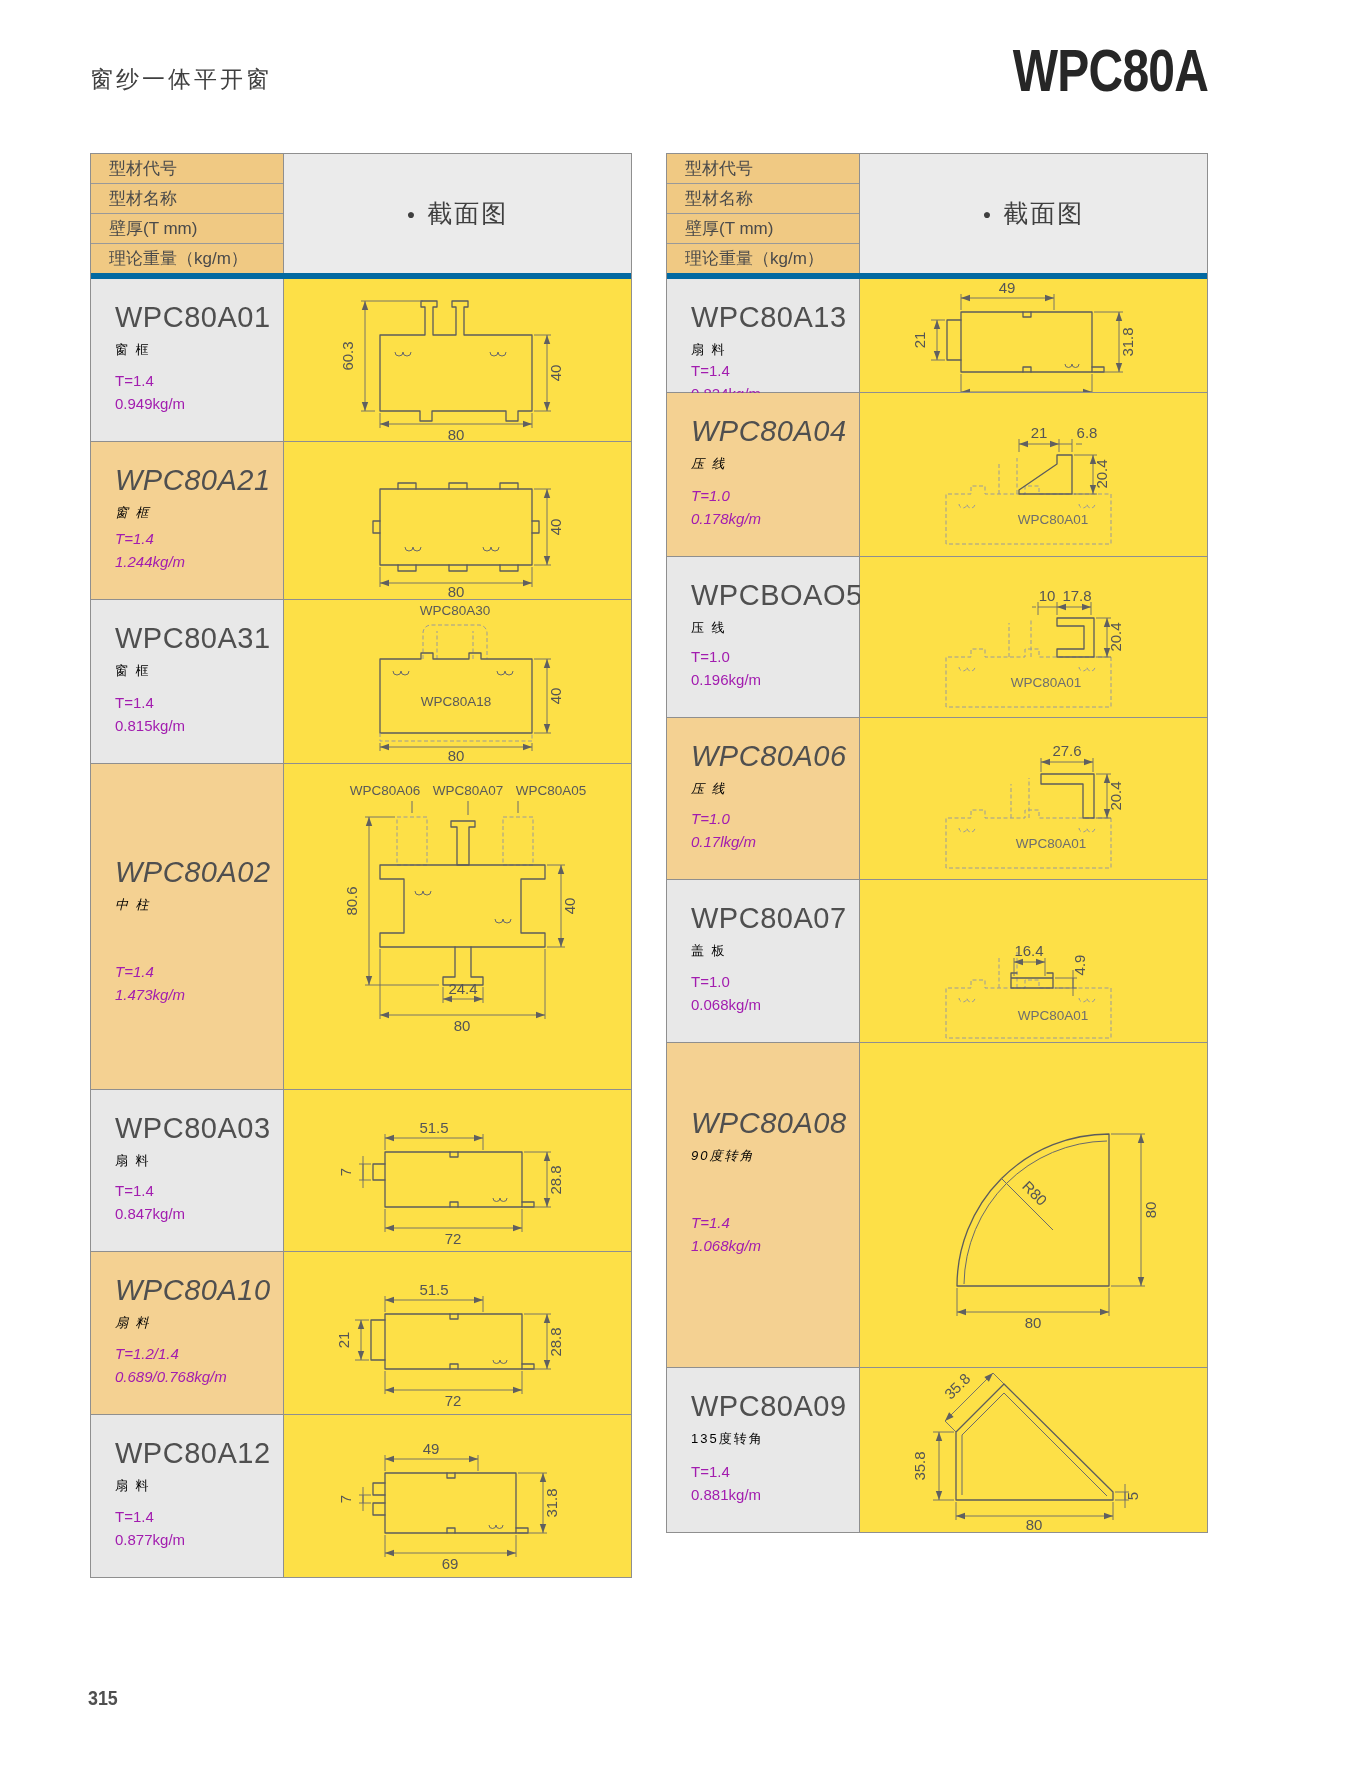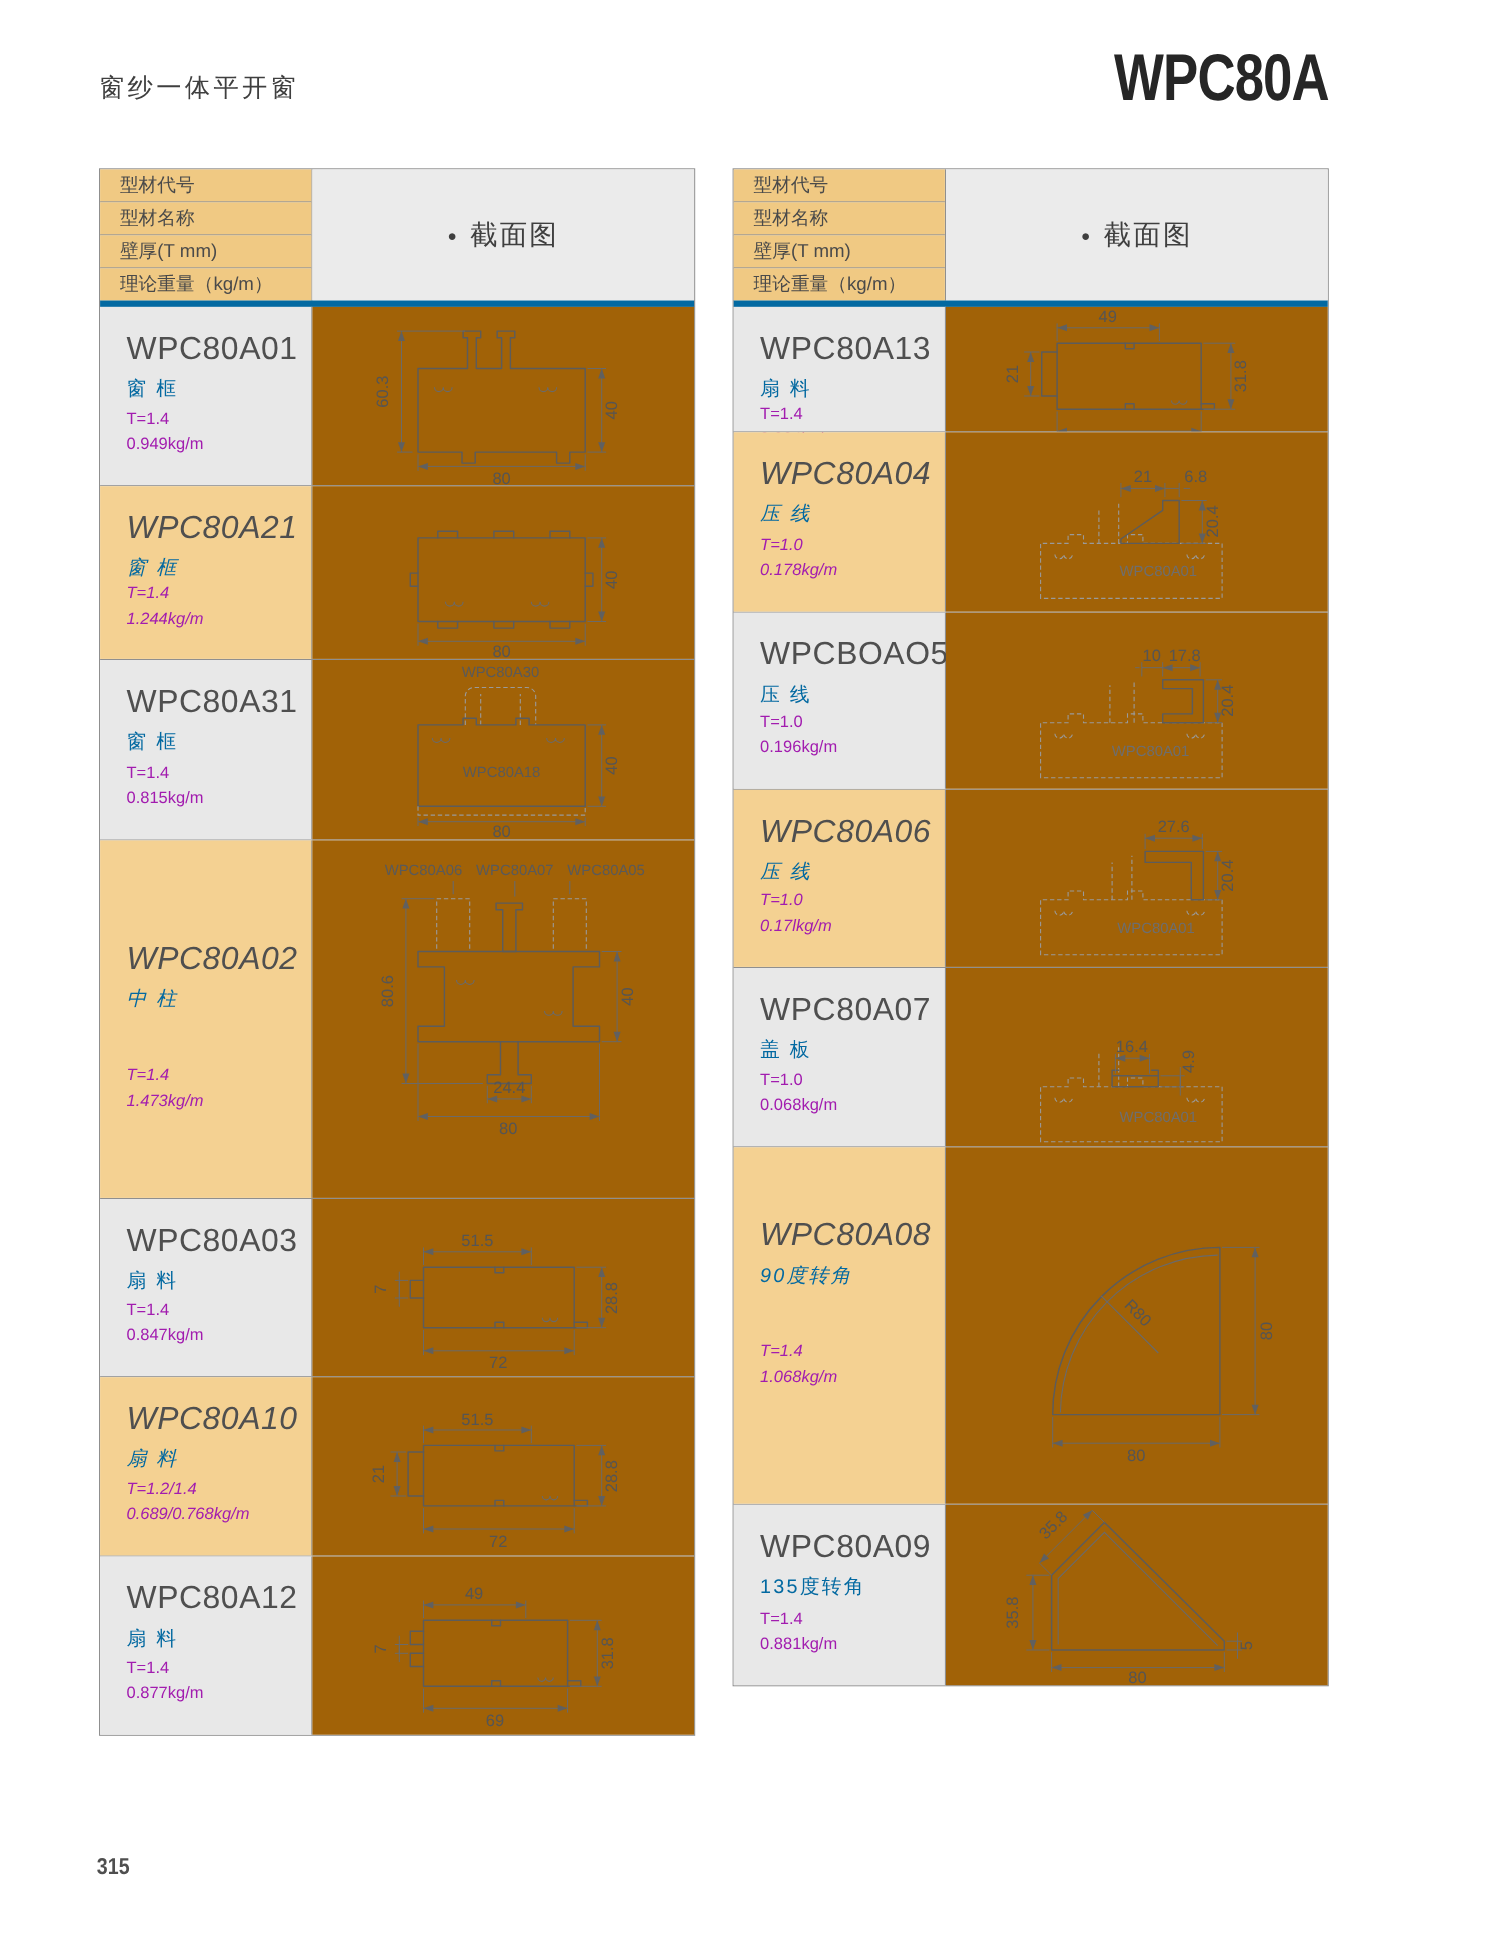--- a/index.html
+++ b/index.html
@@ -23,23 +23,23 @@
   .thead-section{flex:1;background:#ebebeb;display:flex;align-items:center;justify-content:center;
         font-size:25px;color:#3f3f3f;letter-spacing:2px;}
   .thead-section .dot{font-size:14px;margin-right:10px;color:#3f3f3f;}
 
   .trow{display:flex;border-bottom:1px solid #8f8f8f;box-sizing:border-box;}
   .trow:last-child{border-bottom:none;justify-content:flex-end;}
   .lcell{width:193px;border-right:1px solid #8f8f8f;background:#e8e8e8;display:flex;flex-direction:column;
         padding:22px 10px 26px 24px;box-sizing:border-box;}
   .lcell.yellow{background:#f4d192;font-style:italic;}
   .code{font-size:29px;color:#4f4f4f;letter-spacing:0.5px;}
-  .pname{font-size:18px;color:#0369a1;margin-top:7px;letter-spacing:2px;}
+  .pname{font-size:13px;color:#000000;margin-top:7px;letter-spacing:2px;}
   .spec{margin-top:auto;font-size:15px;color:#a21caf;line-height:1.55;}
-  .dcell{flex:1;background:#a16207;display:flex;align-items:center;justify-content:center;overflow:hidden;}
+  .dcell{flex:1;background:#fde047;display:flex;align-items:center;justify-content:center;overflow:hidden;}
 
   svg{display:block;}
   .prof{fill:none;stroke:#5c5c5c;stroke-width:1.3;stroke-linejoin:round;stroke-linecap:round;}
   .thin{fill:none;stroke:#6a6a6a;stroke-width:1;}
   .dsh{fill:none;stroke:#9a9a9a;stroke-width:1;stroke-dasharray:4 2.5;}
   .ext{stroke:#6a6a6a;stroke-width:0.9;fill:none;}
   .dim{stroke:#6a6a6a;stroke-width:0.9;fill:none;marker-start:url(#arr);marker-end:url(#arr);}
   .dimp{stroke:#6a6a6a;stroke-width:0.9;fill:none;}
   svg text{font-family:"Liberation Sans","DejaVu Sans",sans-serif;font-size:15px;fill:#555;}
   svg text.ref{font-size:13.5px;fill:#6e6e6e;}

